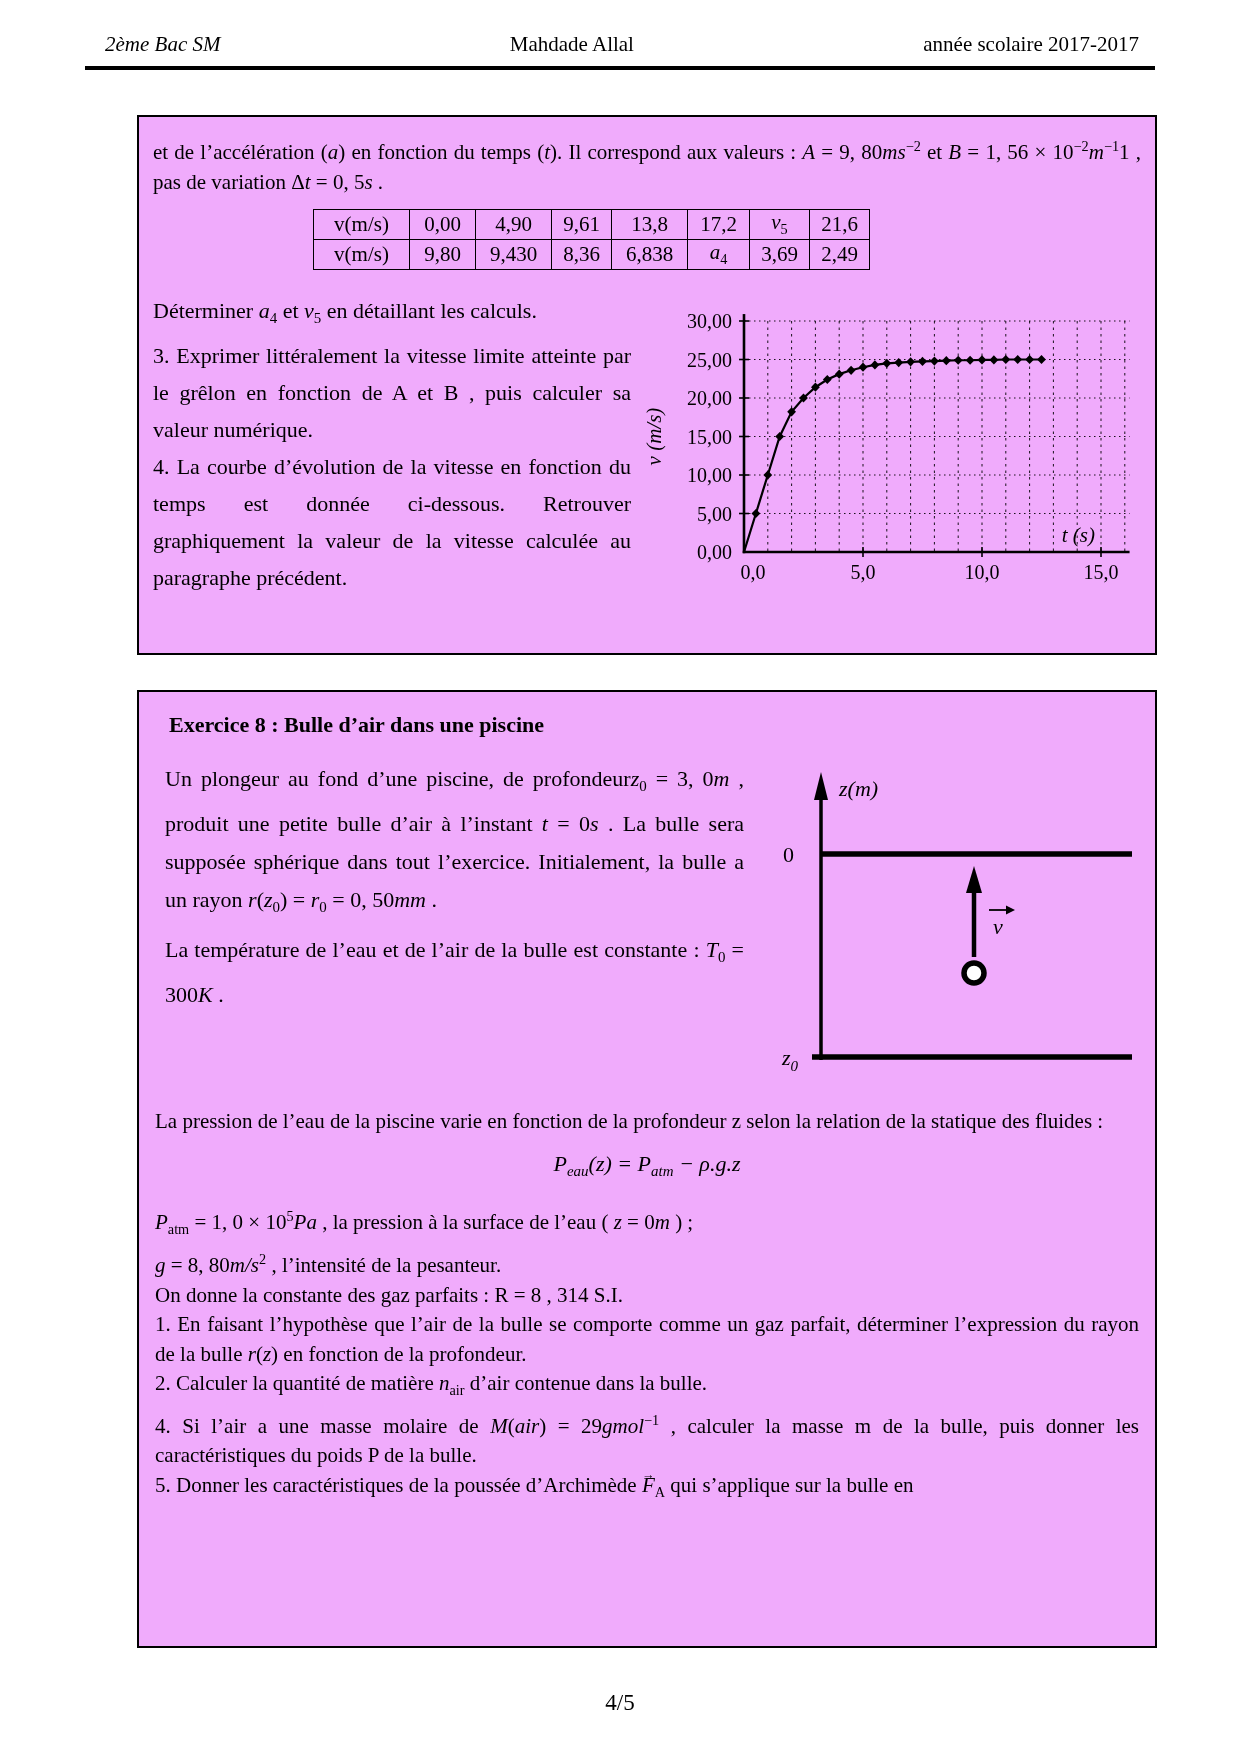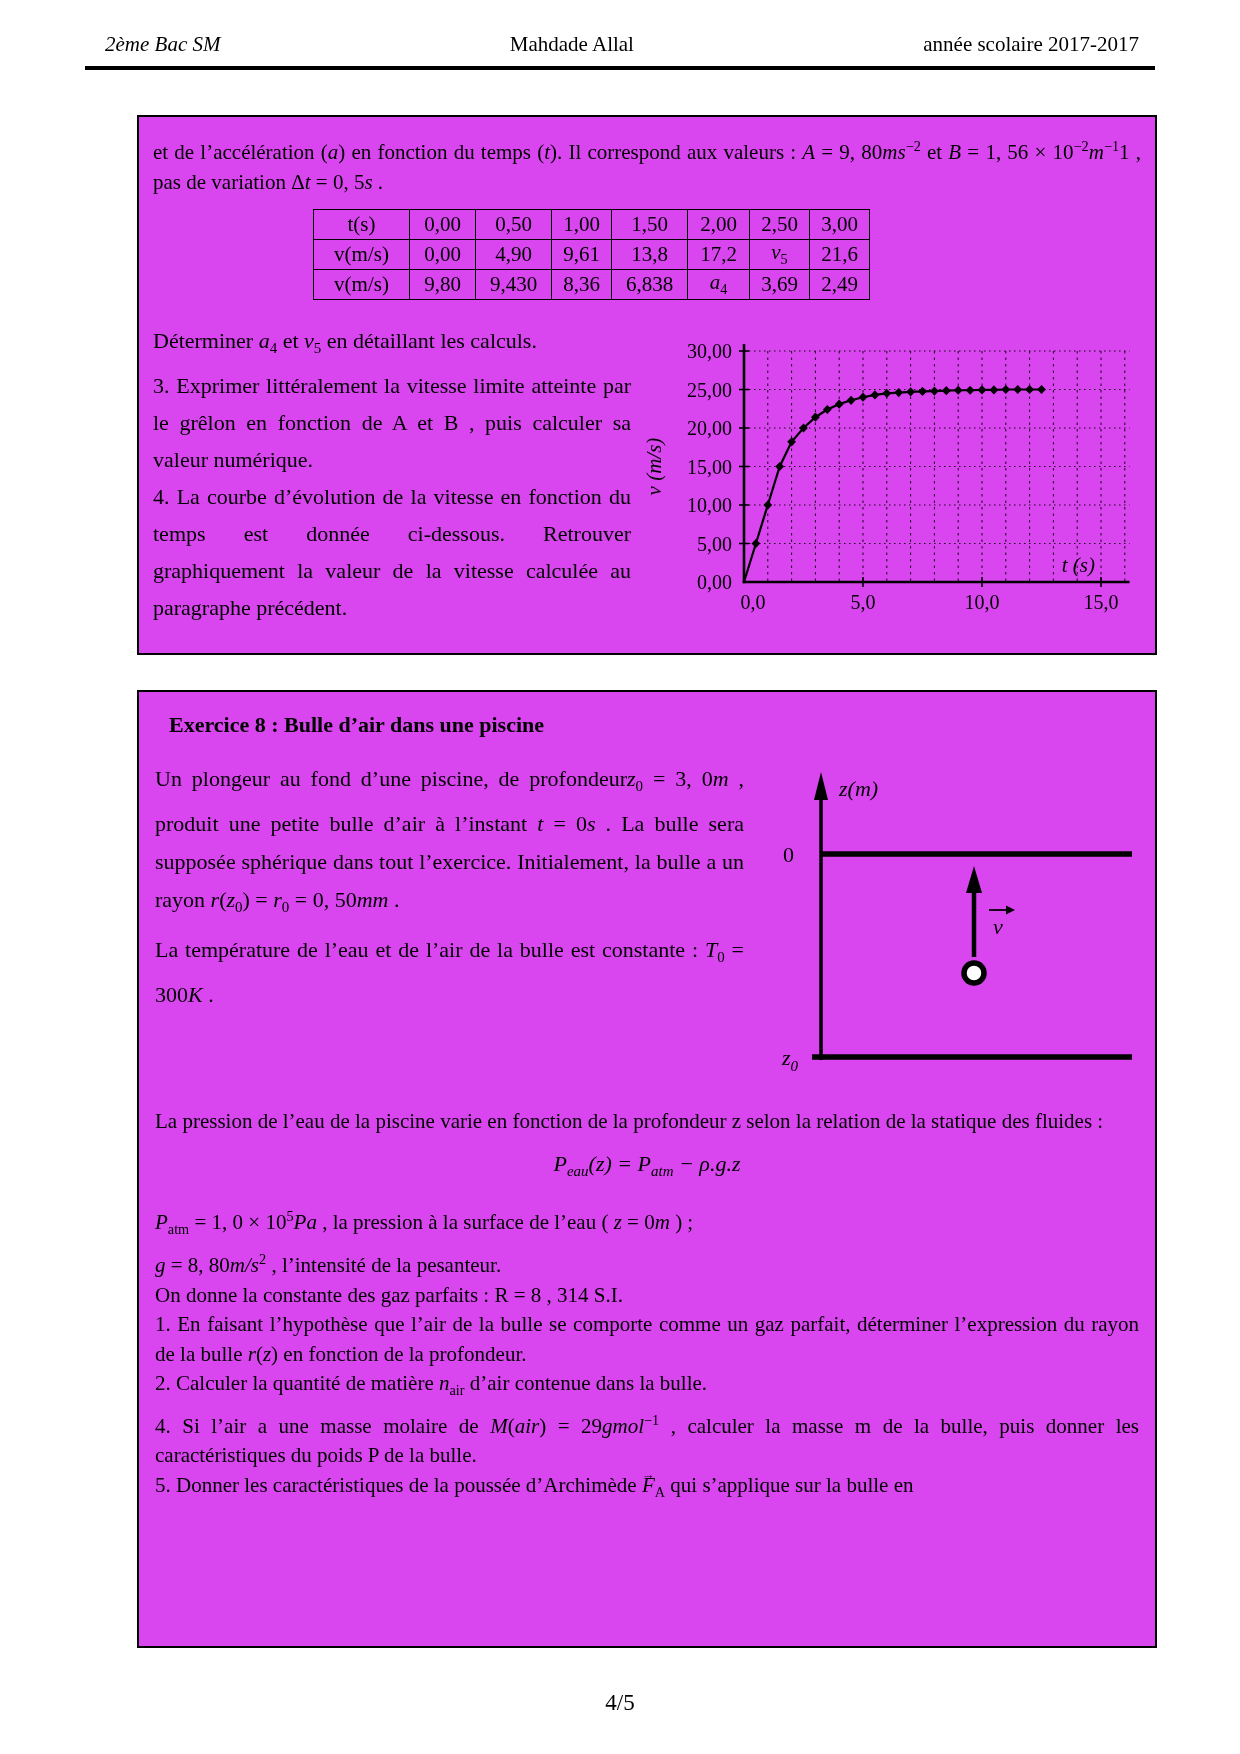--- a/index.html
+++ b/index.html
@@ -8,21 +8,21 @@
     width:1240px; height:1754px; position:relative;
     color:#000; font-family:"Liberation Serif","DejaVu Serif",serif;
     font-size:21px;
   }
   
   .page-header { position:absolute; left:85px; right:85px; top:32px; }
   .page-header .hrow { display:flex; justify-content:space-between; align-items:baseline; padding:0 16px 0 20px; }
   .page-header .course { font-style:italic; }
   .page-header .rule { margin-top:9px; height:3.5px; background:#000; }
   
-  .frame { position:absolute; left:137px; width:1020px; border:2px solid #000; background:#d946ef; }
+  .frame { position:absolute; left:137px; width:1020px; border:2px solid #000; background:#f0abfc; }
   #box1 { top:115px; height:540px; padding:14px 14px 0 14px; }
   #box2 { top:690px; min-height:958px; padding:20px 16px 20px 16px; }
   p.just { text-align:justify; }
   .intro { font-size:21px; line-height:30px; }
   
   table.vals { border-collapse:collapse; margin:12px 0 0 160px; }
   table.vals td { border:1.5px solid #000; text-align:center; height:30px; padding:0 6px; font-size:21px; }
   table.vals td:nth-child(1){ width:96px; }
   table.vals td:nth-child(2){ width:66px; }
   table.vals td:nth-child(3){ width:76px; }
@@ -31,21 +31,21 @@
   table.vals td:nth-child(6){ width:62px; }
   table.vals td:nth-child(7){ width:60px; }
   table.vals td:nth-child(8){ width:60px; }
   
   .b1row { display:flex; margin-top:22px; }
   .b1row .qcol { width:478px; font-size:22px; line-height:37px; }
   .b1row .qcol p { text-align:justify; }
   .chartwrap { width:510px; }
   
   .ex-title { font-weight:bold; font-size:22px; margin-left:14px; }
-  .b2row { display:flex; margin-top:22px; }
+  .b2row { display:flex; margin-top:22px;margin-left:10px; }
   .b2row .pcol { width:594px; font-size:22px; line-height:38px; }
   .b2row .pcol p { text-align:justify; }
   .b2row .pcol p + p { margin-top:4px; }
   .diagwrap { margin-left:auto; width:395px; }
   .b2main { margin-top:6px; font-size:21px; line-height:29.5px; }
   .b2main p { text-align:justify; }
   .equation { text-align:center; font-size:22px; margin:12px 0 16px 0; font-style:italic; }
   sub { font-size:0.68em; } sup { font-size:0.68em; }
   .vec { position:relative; display:inline-block; }
   .vec::before { content:"→"; position:absolute; left:0; right:0; top:-0.78em; font-size:0.6em; text-align:center; font-style:normal; }
@@ -63,30 +63,20 @@
     <span>année scolaire 2017-2017</span>
   </div>
   <div class="rule"></div>
 </div>
 
 <div class="frame" id="box1">
   <p class="intro just">et de l’accélération (<i>a</i>) en fonction du temps (<i>t</i>). Il correspond aux valeurs : <i>A</i> = 9, 80<i>ms</i><sup>−2</sup> et <i>B</i> = 1, 56 × 10<sup>−2</sup><i>m</i><sup>−1</sup>1 , pas de variation Δ<i>t</i> = 0, 5<i>s</i> .</p>
 
   <table class="vals">
     <tbody>
-        <tr>
-          <td>t(s)</td>
-          <td>0,00</td>
-          <td>0,50</td>
-          <td>1,00</td>
-          <td>1,50</td>
-          <td>2,00</td>
-          <td>2,50</td>
-          <td>3,00</td>
-        </tr>
         <tr>
           <td>v(m/s)</td>
           <td>0,00</td>
           <td>4,90</td>
           <td>9,61</td>
           <td>13,8</td>
           <td>17,2</td>
           <td><i>v</i><sub>5</sub></td>
           <td>21,6</td>
         </tr>

